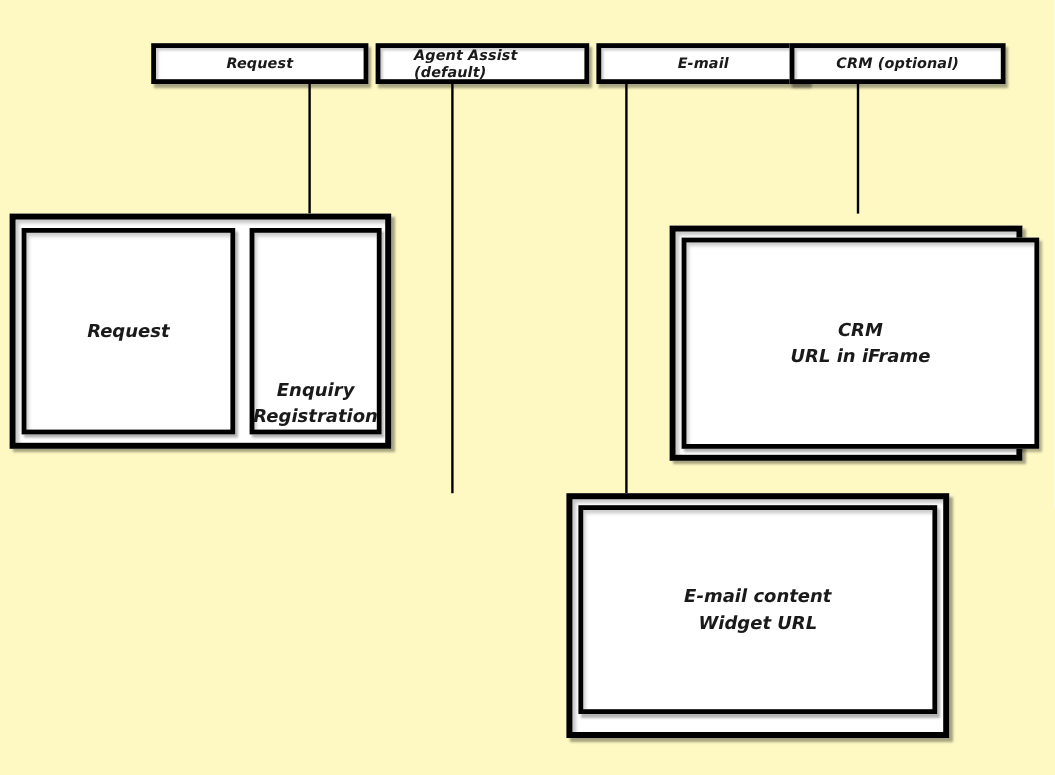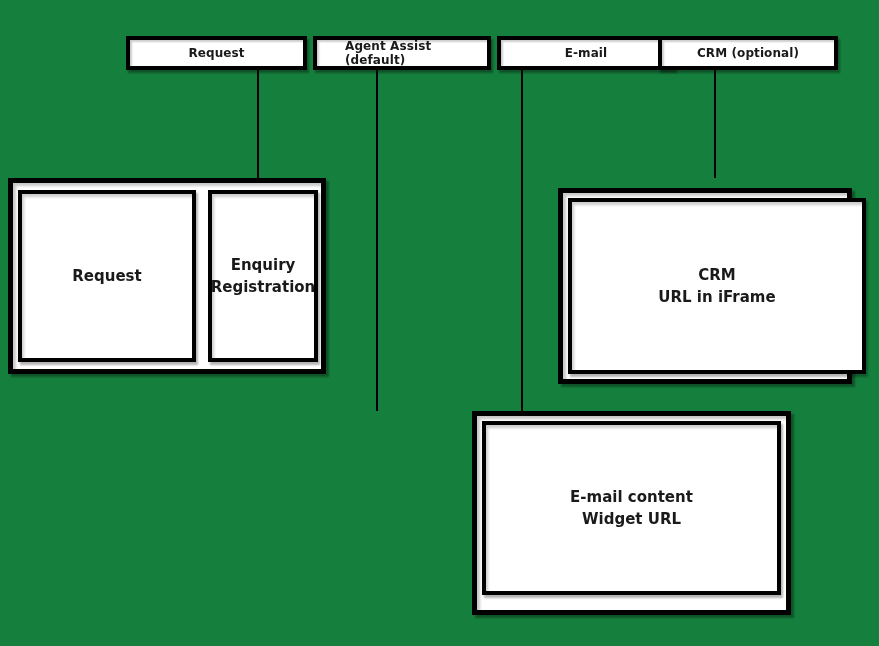--- a/index.html
+++ b/index.html
@@ -5,22 +5,23 @@
   html, body {
     margin: 0;
     padding: 0;
     background: #ffffff;
     font-family: "DejaVu Sans", "Liberation Sans", sans-serif;
   }
   .canvas {
     position: relative;
     width: 879px;
     height: 646px;
-    background: #15803d;
+    background: #fef9c3;
     overflow: hidden;
+    font-style: italic;
   }
   
   .shape {
     position: absolute;
     background: #ffffff;
     border: 5px solid #000000;
     box-sizing: border-box;
     box-shadow: 3px 3px 2px rgba(0,0,0,0.35), inset 3px 3px 3px rgba(0,0,0,0.22);
   }
   .inner {
@@ -66,21 +67,21 @@
   .vline-2 { left: 376px; top: 70px; height: 341px; }
   .vline-3 { left: 521px; top: 70px; height: 341px; }
   .vline-4 { left: 714px; top: 70px; height: 108px; }
   
   .group-left   { left: 8px;   top: 178px; width: 318px; height: 196px; }
   .box-crm      { left: 558px; top: 188px; width: 294px; height: 196px; }
   .box-agent    { left: 117px; top: 411px; width: 319px; height: 194px; }
   .box-email    { left: 472px; top: 411px; width: 319px; height: 204px; padding-left: 14px; }
 
   .inner-request  { left: 5px;   top: 7px; width: 178px; height: 172px; }
-  .inner-enquiry  { left: 195px; top: 7px; width: 110px; height: 172px; }
+  .inner-enquiry  { left: 195px; top: 7px; width: 110px; height: 172px; justify-content: flex-end; }
   .inner-fill     { left: 5px;   top: 5px; width: 298px; height: 176px; }
   .inner-fill-b   { left: 5px;   top: 5px; width: 299px; height: 174px; }
 
   .label {
     font-size: 15px;
     font-weight: bold;
     color: #1a1a1a;
     line-height: 22px;
   }
   .label span { display: block; }

